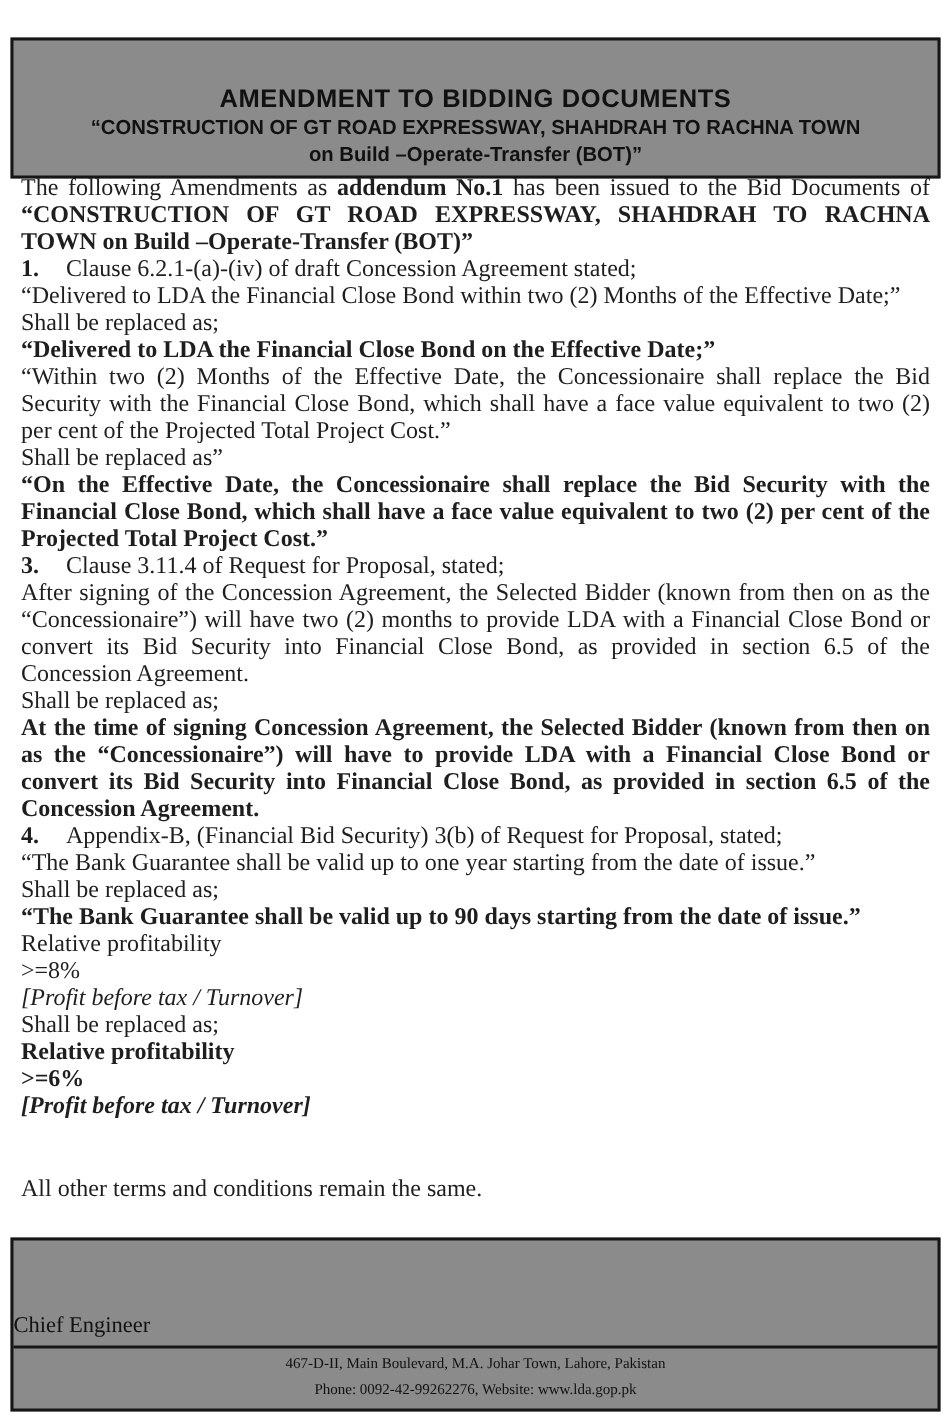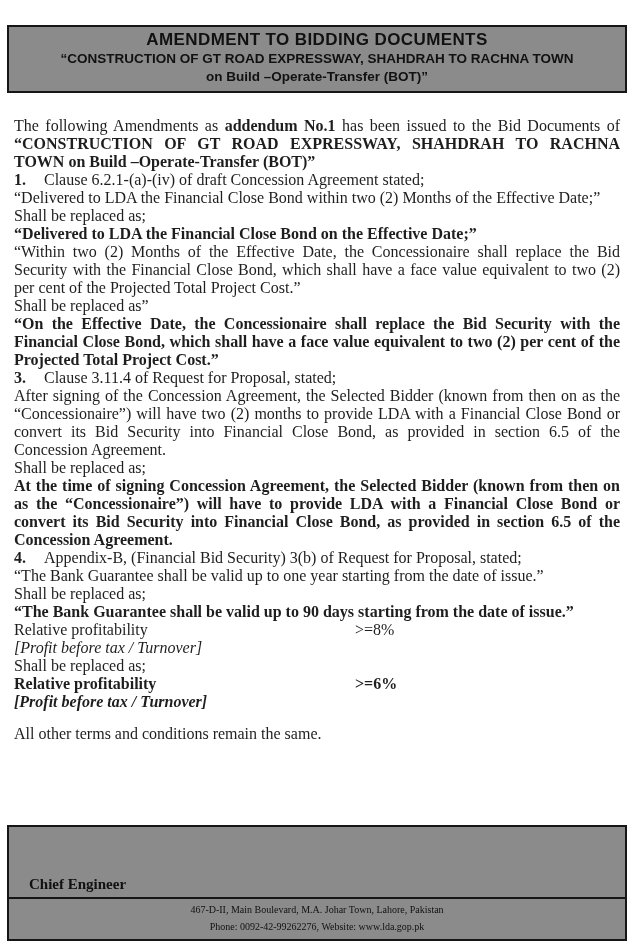--- a/index.html
+++ b/index.html
@@ -9,50 +9,50 @@
   }
 
   
   .band {
     position:absolute; left:7px; right:7px; top:25px;
     background:#8b8b8b; border:2px solid #161616;
     text-align:center; padding:2px 4px 5px; box-sizing:border-box;
   }
   .band .t1 {
     font-family:"Liberation Sans", sans-serif; font-weight:bold;
-    font-size:17px; line-height:21px; letter-spacing:0.4px; color:#111;
+    font-size:17px; line-height:21px; letter-spacing:0.4px; color:#111;margin-top:26px;
   }
   .band .t2 {
     font-family:"Liberation Sans", sans-serif; font-weight:bold;
     font-size:13.5px; line-height:18px; color:#111;
   }
 
   
   .content {
     position:absolute; left:14px; right:14px; top:117px;
     font-size:16px; line-height:18px;
   }
   .content p { margin:0; }
   .justify { text-align:justify; }
   .mt  { margin-top:12px; }
   .mt2 { margin-top:14px; }
   .num { display:inline-block; width:30px; font-weight:bold; }
   .bold { font-weight:bold; }
-  .row { display:flex; }
+  .row { display:flex;flex-direction:column; }
   .row .lbl { display:inline-block; width:341px; }
   .formula { font-style:italic; }
 
   
   .footer {
     position:absolute; left:7px; right:7px; bottom:6px;
     background:#8b8b8b; border:2px solid #161616; box-sizing:border-box;
   }
   .footer .sig {
-    padding:1px 20px 3px; border-bottom:2px solid #161616;
-    font-weight:bold; font-size:15px; line-height:19px; color:#111;margin-top:47px;
+    padding:1px 0 3px; border-bottom:2px solid #161616;
+    font-weight:normal; font-size:15px; line-height:19px; color:#111;margin-top:47px;
   }
   .footer .addr {
     text-align:center; font-size:10px; line-height:17px;
     padding:2px 0 4px; color:#111;
   }
 </style>
 </head>
 <body>
 
 <div class="page">
@@ -101,21 +101,21 @@
         </p>
       <p class="formula">[Profit before tax / Turnover]</p>
       <p>Shall be replaced as;</p>
       <p class="mt row bold">
           <span class="lbl">Relative profitability</span>
           <span>&gt;=6%</span>
         </p>
       <p class="bold formula">[Profit before tax / Turnover]</p>
     </div>
 
-    <p class="mt2" style="margin-top:14px;">All other terms and conditions remain the same.</p>
+    <p class="mt2" style="margin-top:37px;">All other terms and conditions remain the same.</p>
 
   </div>
 
   <div class="footer" style="background: rgb(139, 139, 139); border-color: rgb(22, 22, 22);">
     <div class="sig">
       <div>Chief Engineer</div>
     </div>
     <div class="addr">
       <div>467-D-II, Main Boulevard, M.A. Johar Town, Lahore, Pakistan</div>
       <div>Phone: 0092-42-99262276, Website: www.lda.gop.pk</div>

